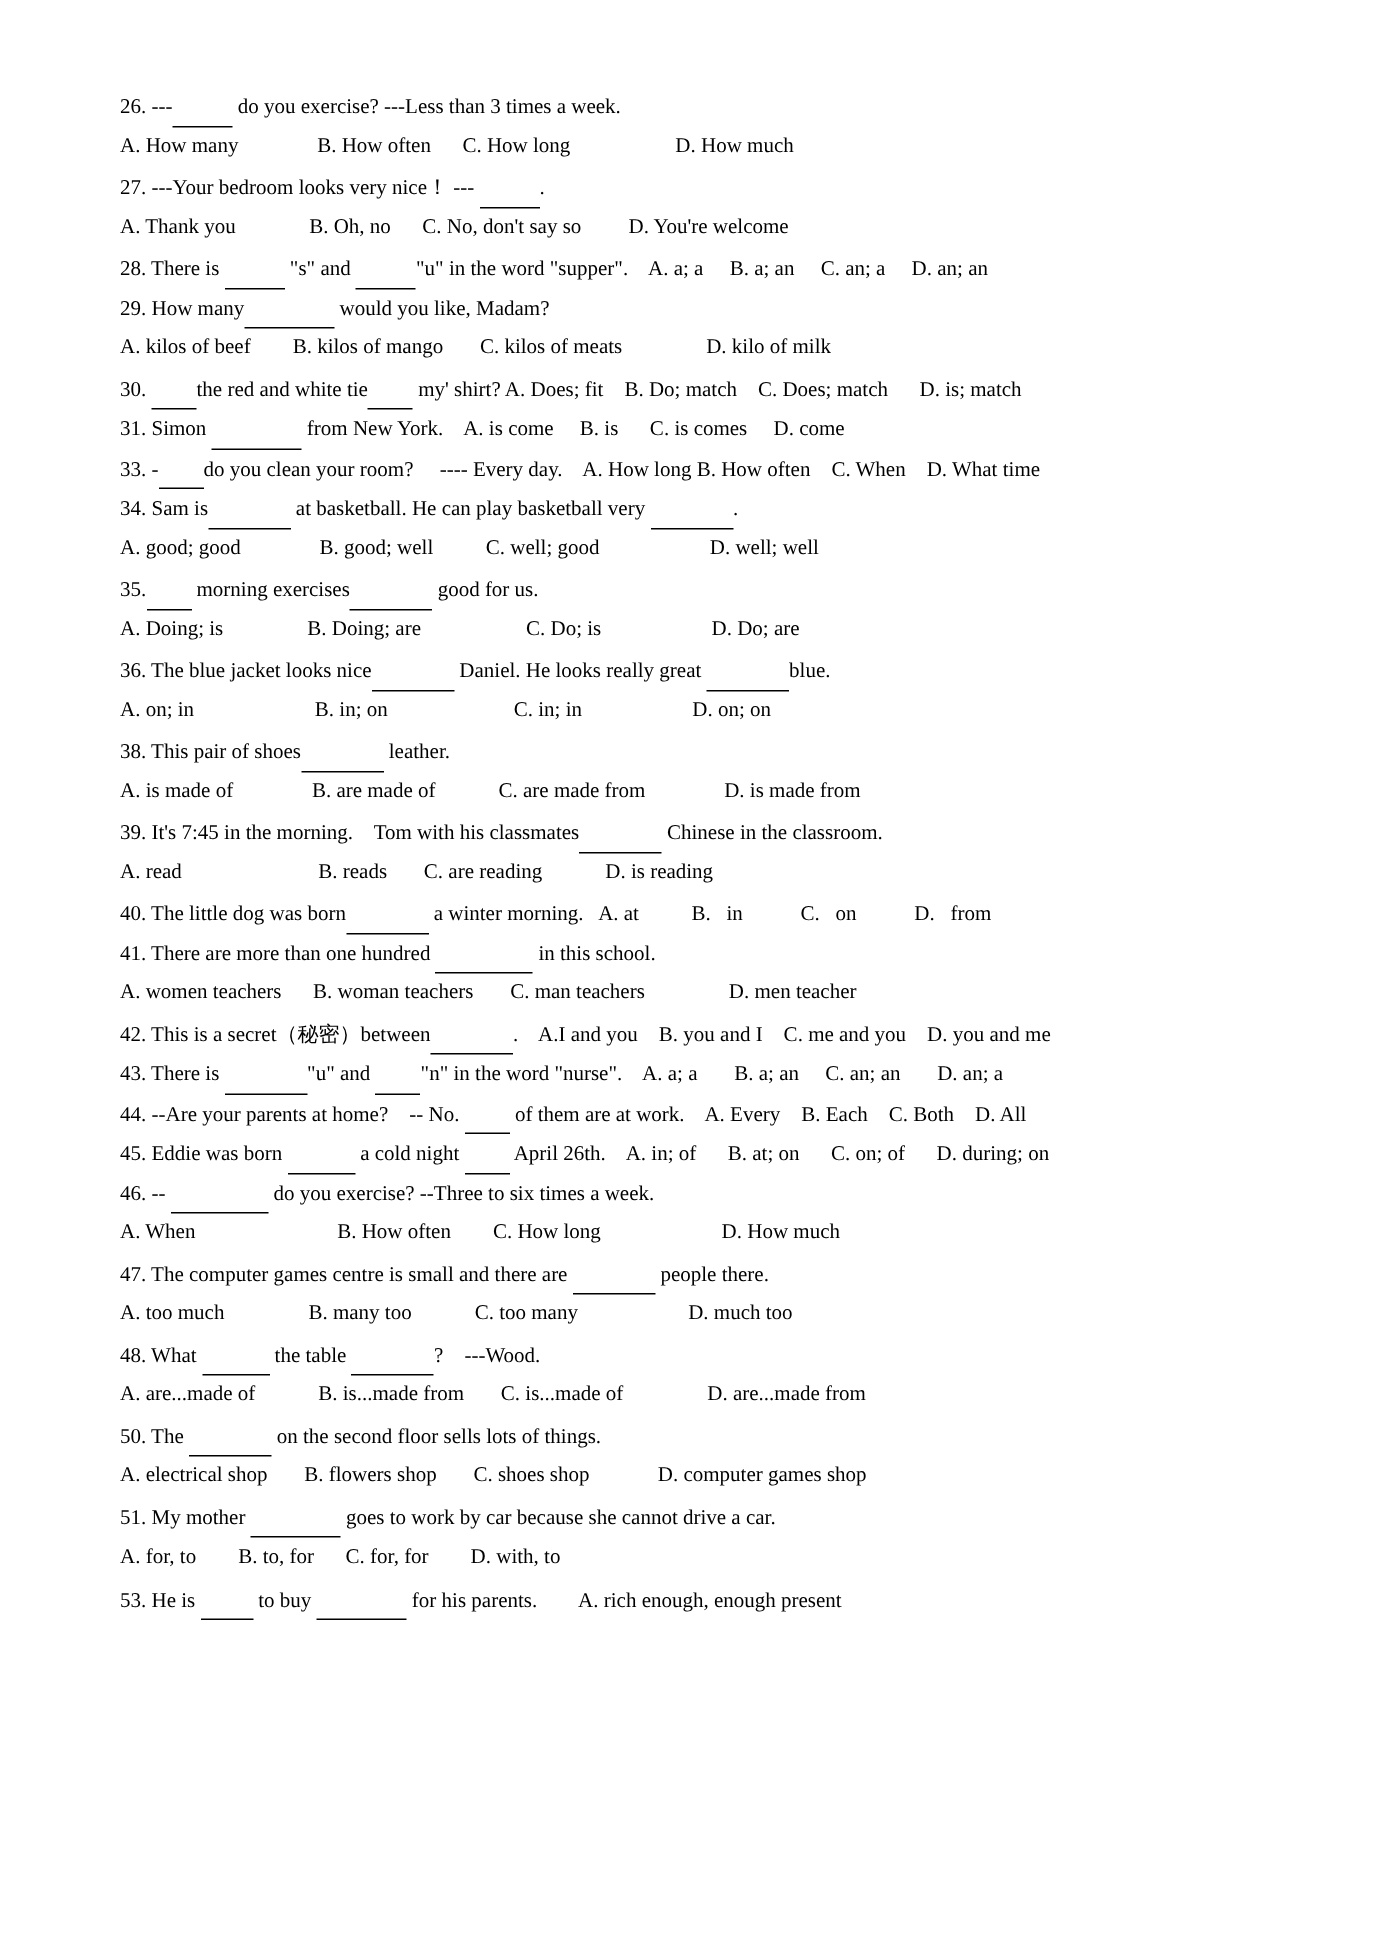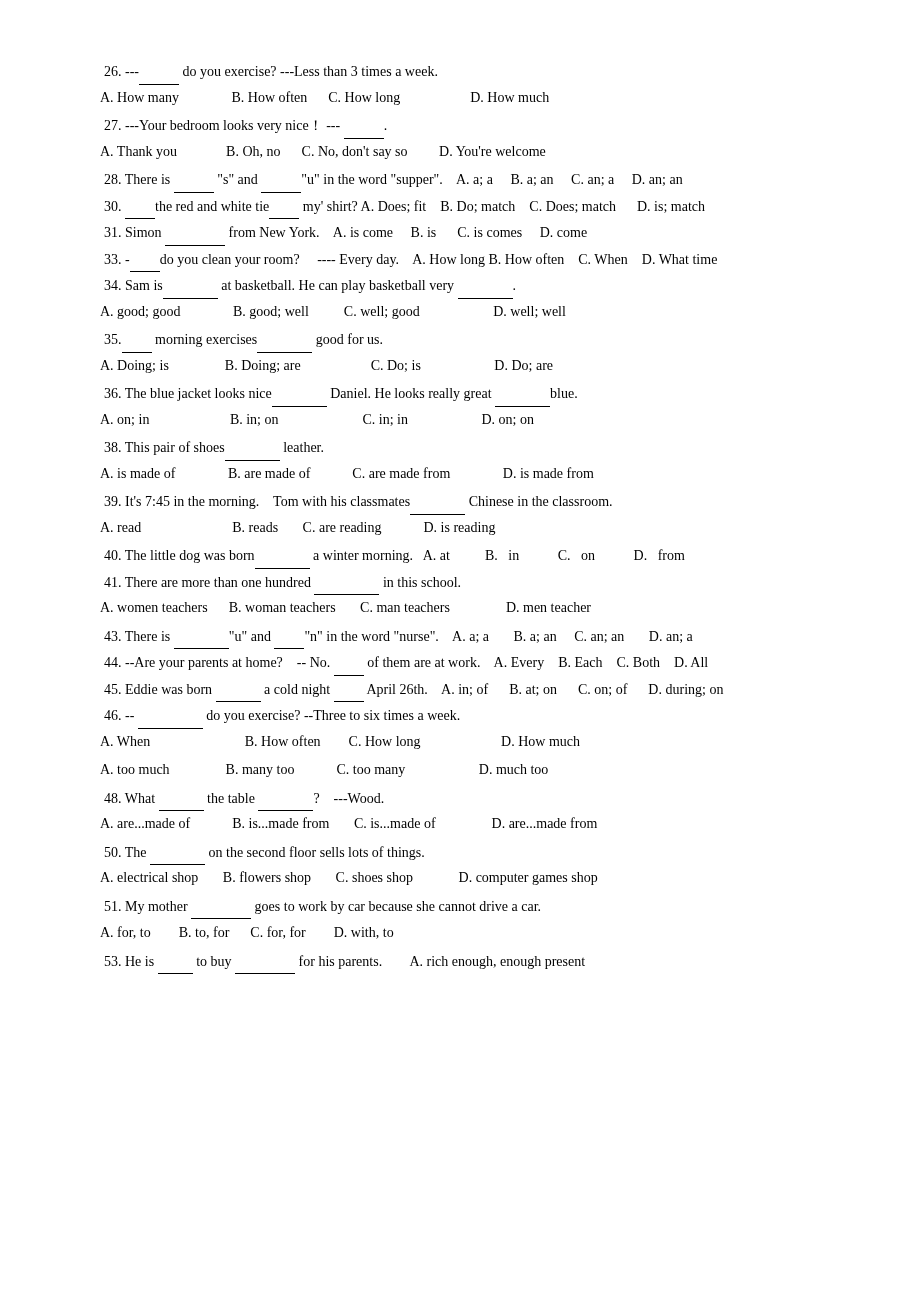--- a/index.html
+++ b/index.html
@@ -12,25 +12,23 @@
       line-height: 1.75;
       width: 920px;
       min-height: 1302px;
     }
     .question-block {
       margin-bottom: 2px;
     }
     .question-line {
       display: block;
       margin-bottom: 1px;
-      margin-left: 24px;
     }
     .options-line {
       display: block;
-      margin-left: 20px;
       margin-bottom: 4px;
     }
     .blank {
       display: inline-block;
       min-width: 40px;
       border-bottom: 1px solid #000;
       vertical-align: bottom;
     }
   </style>
 </head>
@@ -45,20 +43,22 @@
   <div class="question-block">
     <span class="question-line">27. ---Your bedroom looks very nice！ --- <span class="blank"></span>.</span>
     <span class="options-line">A. Thank you &nbsp;&nbsp;&nbsp;&nbsp;&nbsp;&nbsp;&nbsp;&nbsp;&nbsp;&nbsp;&nbsp;&nbsp; B. Oh, no &nbsp;&nbsp;&nbsp;&nbsp; C. No, don't say so &nbsp;&nbsp;&nbsp;&nbsp;&nbsp;&nbsp;&nbsp; D. You're welcome</span>
   </div>
 
   <div class="question-block">
     <span class="question-line">28. There is <span class="blank"></span> "s" and <span class="blank"></span>"u" in the word "supper". &nbsp;&nbsp; A. a; a &nbsp;&nbsp;&nbsp; B. a; an &nbsp;&nbsp;&nbsp; C. an; a &nbsp;&nbsp;&nbsp; D. an; an</span>
   </div>
 
   <div class="question-block">
+    <span class="question-line">29. How many<span class="blank" style="min-width:60px;"></span> would you like, Madam?</span>
+    <span class="options-line">A. kilos of beef &nbsp;&nbsp;&nbsp;&nbsp;&nbsp;&nbsp; B. kilos of mango &nbsp;&nbsp;&nbsp;&nbsp;&nbsp; C. kilos of meats &nbsp;&nbsp;&nbsp;&nbsp;&nbsp;&nbsp;&nbsp;&nbsp;&nbsp;&nbsp;&nbsp;&nbsp;&nbsp;&nbsp; D. kilo of milk</span>
   </div>
 
   <div class="question-block">
     <span class="question-line">30. <span class="blank" style="min-width:30px;"></span>the red and white tie<span class="blank" style="min-width:30px;"></span> my' shirt? A. Does; fit &nbsp;&nbsp; B. Do; match &nbsp;&nbsp; C. Does; match &nbsp;&nbsp;&nbsp;&nbsp; D. is; match</span>
   </div>
 
   <div class="question-block">
     <span class="question-line">31. Simon <span class="blank" style="min-width:60px;"></span> from New York. &nbsp;&nbsp; A. is come &nbsp;&nbsp;&nbsp; B. is &nbsp;&nbsp;&nbsp;&nbsp; C. is comes &nbsp;&nbsp;&nbsp; D. come</span>
   </div>
 
@@ -95,39 +95,43 @@
 
   <div class="question-block">
     <span class="question-line">40. The little dog was born<span class="blank" style="min-width:55px;"></span> a winter morning. &nbsp; A. at &nbsp;&nbsp;&nbsp;&nbsp;&nbsp;&nbsp;&nbsp;&nbsp; B. &nbsp; in &nbsp;&nbsp;&nbsp;&nbsp;&nbsp;&nbsp;&nbsp;&nbsp;&nbsp; C. &nbsp; on &nbsp;&nbsp;&nbsp;&nbsp;&nbsp;&nbsp;&nbsp;&nbsp;&nbsp; D. &nbsp; from</span>
   </div>
 
   <div class="question-block">
     <span class="question-line">41. There are more than one hundred <span class="blank" style="min-width:65px;"></span> in this school.</span>
     <span class="options-line">A. women teachers &nbsp;&nbsp;&nbsp;&nbsp; B. woman teachers &nbsp;&nbsp;&nbsp;&nbsp;&nbsp; C. man teachers &nbsp;&nbsp;&nbsp;&nbsp;&nbsp;&nbsp;&nbsp;&nbsp;&nbsp;&nbsp;&nbsp;&nbsp;&nbsp;&nbsp; D. men teacher</span>
   </div>
 
+  <div class="question-block">
+    <span class="question-line">42. This is a secret（秘密）between<span class="blank" style="min-width:55px;"></span>. &nbsp;&nbsp; A.I and you &nbsp;&nbsp; B. you and I &nbsp;&nbsp; C. me and you &nbsp;&nbsp; D. you and me</span>
+  </div>
 
   <div class="question-block">
     <span class="question-line">43. There is <span class="blank" style="min-width:55px;"></span>"u" and <span class="blank" style="min-width:30px;"></span>"n" in the word "nurse". &nbsp;&nbsp; A. a; a &nbsp;&nbsp;&nbsp;&nbsp;&nbsp; B. a; an &nbsp;&nbsp;&nbsp; C. an; an &nbsp;&nbsp;&nbsp;&nbsp;&nbsp; D. an; a</span>
   </div>
 
   <div class="question-block">
     <span class="question-line">44. --Are your parents at home? &nbsp;&nbsp; -- No. <span class="blank" style="min-width:30px;"></span> of them are at work. &nbsp;&nbsp; A. Every &nbsp;&nbsp; B. Each &nbsp;&nbsp; C. Both &nbsp;&nbsp; D. All</span>
   </div>
 
   <div class="question-block">
     <span class="question-line">45. Eddie was born <span class="blank" style="min-width:45px;"></span> a cold night <span class="blank" style="min-width:30px;"></span> April 26th. &nbsp;&nbsp; A. in; of &nbsp;&nbsp;&nbsp;&nbsp; B. at; on &nbsp;&nbsp;&nbsp;&nbsp; C. on; of &nbsp;&nbsp;&nbsp;&nbsp; D. during; on</span>
   </div>
 
   <div class="question-block">
     <span class="question-line">46. -- <span class="blank" style="min-width:65px;"></span> do you exercise? --Three to six times a week.</span>
     <span class="options-line">A. When &nbsp;&nbsp;&nbsp;&nbsp;&nbsp;&nbsp;&nbsp;&nbsp;&nbsp;&nbsp;&nbsp;&nbsp;&nbsp;&nbsp;&nbsp;&nbsp;&nbsp;&nbsp;&nbsp;&nbsp;&nbsp;&nbsp;&nbsp;&nbsp;&nbsp; B. How often &nbsp;&nbsp;&nbsp;&nbsp;&nbsp;&nbsp; C. How long &nbsp;&nbsp;&nbsp;&nbsp;&nbsp;&nbsp;&nbsp;&nbsp;&nbsp;&nbsp;&nbsp;&nbsp;&nbsp;&nbsp;&nbsp;&nbsp;&nbsp;&nbsp;&nbsp;&nbsp;&nbsp; D. How much</span>
   </div>
 
   <div class="question-block">
+    <span class="question-line">47. The computer games centre is small and there are <span class="blank" style="min-width:55px;"></span> people there.</span>
     <span class="options-line">A. too much &nbsp;&nbsp;&nbsp;&nbsp;&nbsp;&nbsp;&nbsp;&nbsp;&nbsp;&nbsp;&nbsp;&nbsp;&nbsp;&nbsp; B. many too &nbsp;&nbsp;&nbsp;&nbsp;&nbsp;&nbsp;&nbsp;&nbsp;&nbsp;&nbsp; C. too many &nbsp;&nbsp;&nbsp;&nbsp;&nbsp;&nbsp;&nbsp;&nbsp;&nbsp;&nbsp;&nbsp;&nbsp;&nbsp;&nbsp;&nbsp;&nbsp;&nbsp;&nbsp;&nbsp; D. much too</span>
   </div>
 
   <div class="question-block">
     <span class="question-line">48. What <span class="blank" style="min-width:45px;"></span> the table <span class="blank" style="min-width:55px;"></span>?  &nbsp;&nbsp; ---Wood.</span>
     <span class="options-line">A. are...made of &nbsp;&nbsp;&nbsp;&nbsp;&nbsp;&nbsp;&nbsp;&nbsp;&nbsp;&nbsp; B. is...made from &nbsp;&nbsp;&nbsp;&nbsp;&nbsp; C. is...made of &nbsp;&nbsp;&nbsp;&nbsp;&nbsp;&nbsp;&nbsp;&nbsp;&nbsp;&nbsp;&nbsp;&nbsp;&nbsp;&nbsp; D. are...made from</span>
   </div>
 
 
   <div class="question-block">

